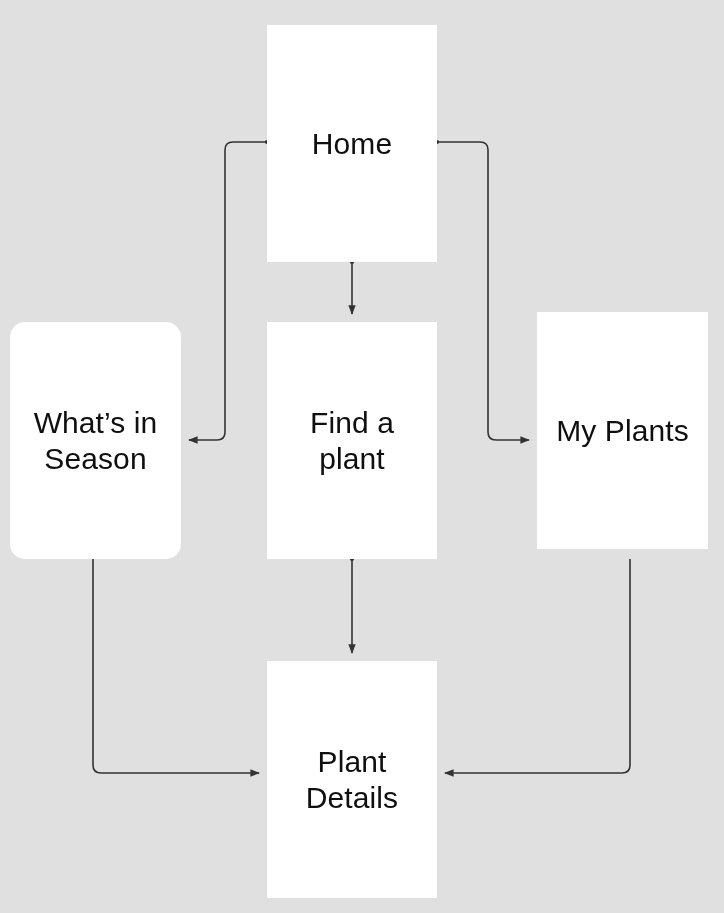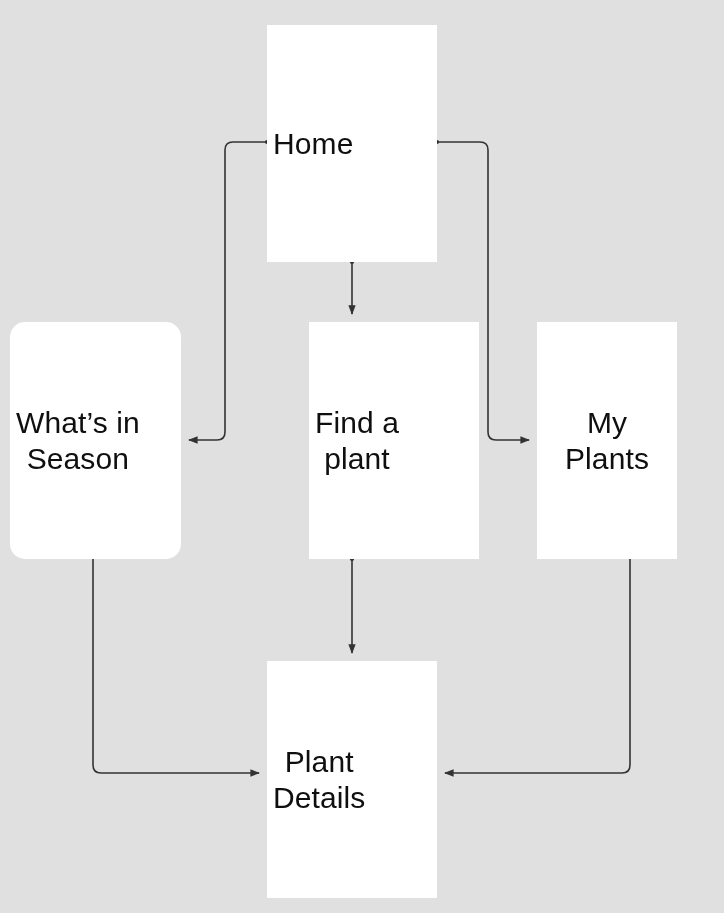--- a/index.html
+++ b/index.html
@@ -26,37 +26,37 @@
     width: 724px;
     height: 913px;
     pointer-events: none;
   }
   .node {
     position: absolute;
     background: #ffffff;
     box-sizing: border-box;
     display: flex;
     align-items: center;
-    justify-content: flex-start;
+    justify-content: center;
     text-align: center;
   }
   .node-label {
     font-size: 30px;
     line-height: 36px;
     color: #0f0f0f;
     font-weight: 400;
     letter-spacing: 0.1px;
     white-space: pre-line;
     padding: 0 6px;
   }
   
   #node-home        { left: 267px; top: 25px;  width: 170px; height: 237px; }
   #node-season      { left: 10px;  top: 322px; width: 171px; height: 237px; border-radius: 15px; }
-  #node-find        { left: 267px; top: 322px; width: 170px; height: 237px; margin-left: 42px; }
-  #node-myplants    { left: 537px; top: 322px; width: 140px; height: 237px; }
+  #node-find        { left: 267px; top: 322px; width: 170px; height: 237px; }
+  #node-myplants    { left: 537px; top: 312px; width: 171px; height: 237px; }
   #node-details     { left: 267px; top: 661px; width: 170px; height: 237px; }
 </style>
 </head>
 <body>
 
 <div id="canvas">
 
   <svg class="edges" width="724" height="913" viewBox="0 0 724 913" xmlns="http://www.w3.org/2000/svg">
     <defs>
       <marker id="arrow" viewBox="0 0 10 10" refX="9" refY="5" markerWidth="6" markerHeight="6" orient="auto-start-reverse">

